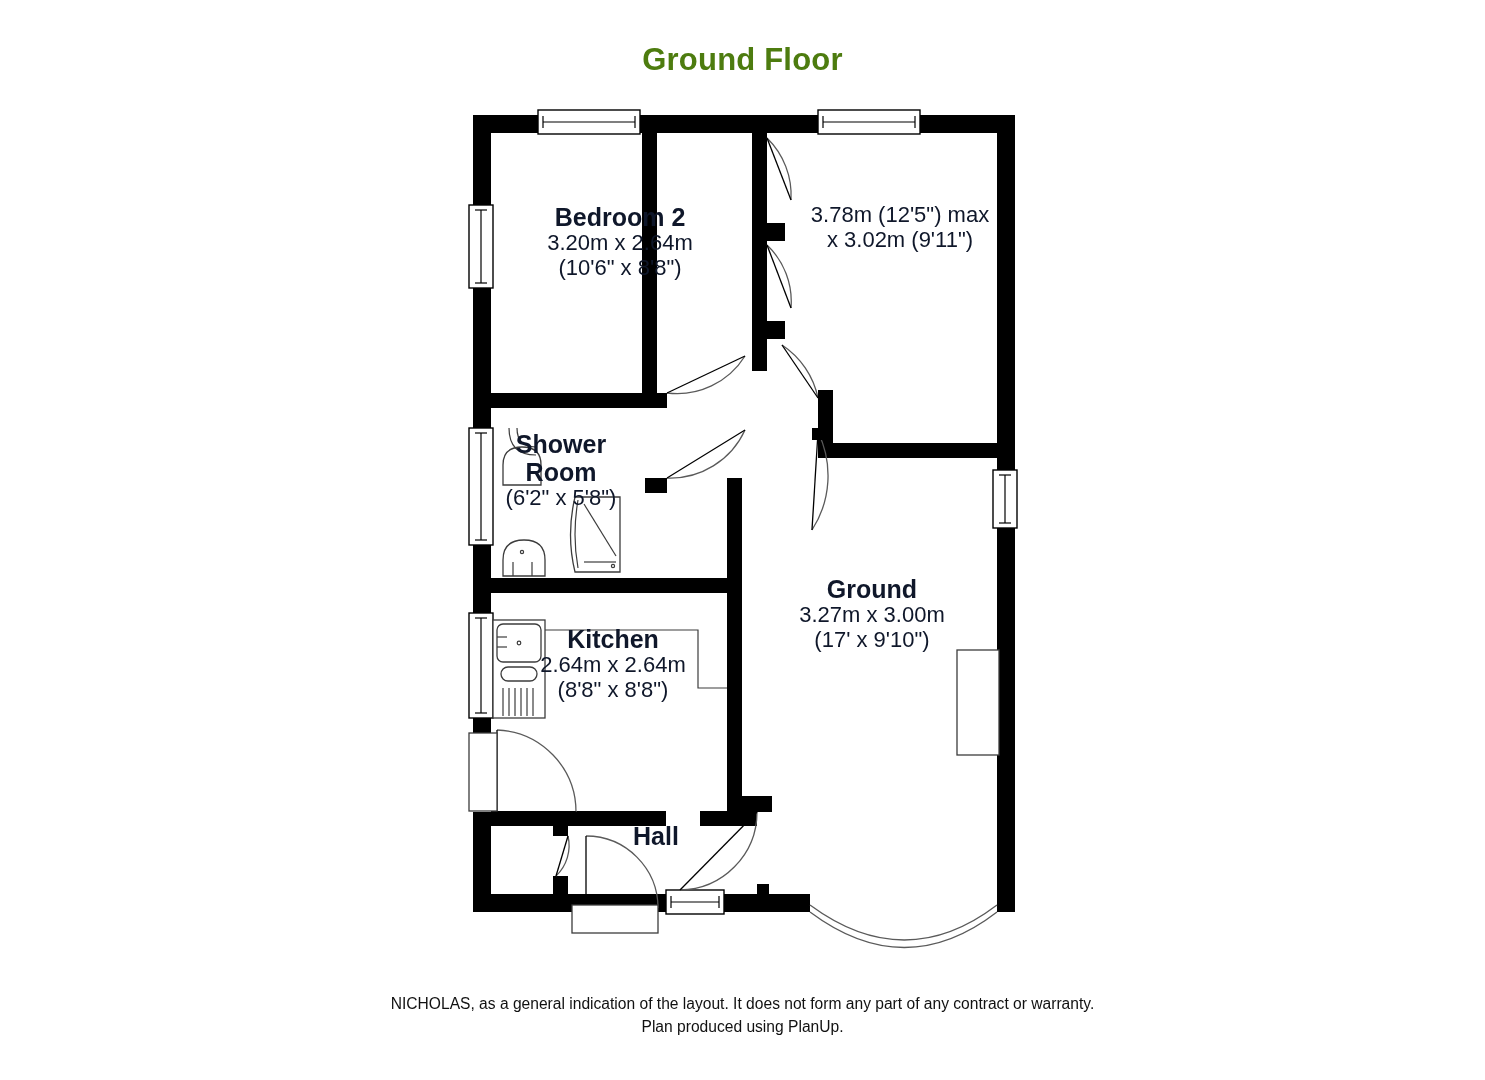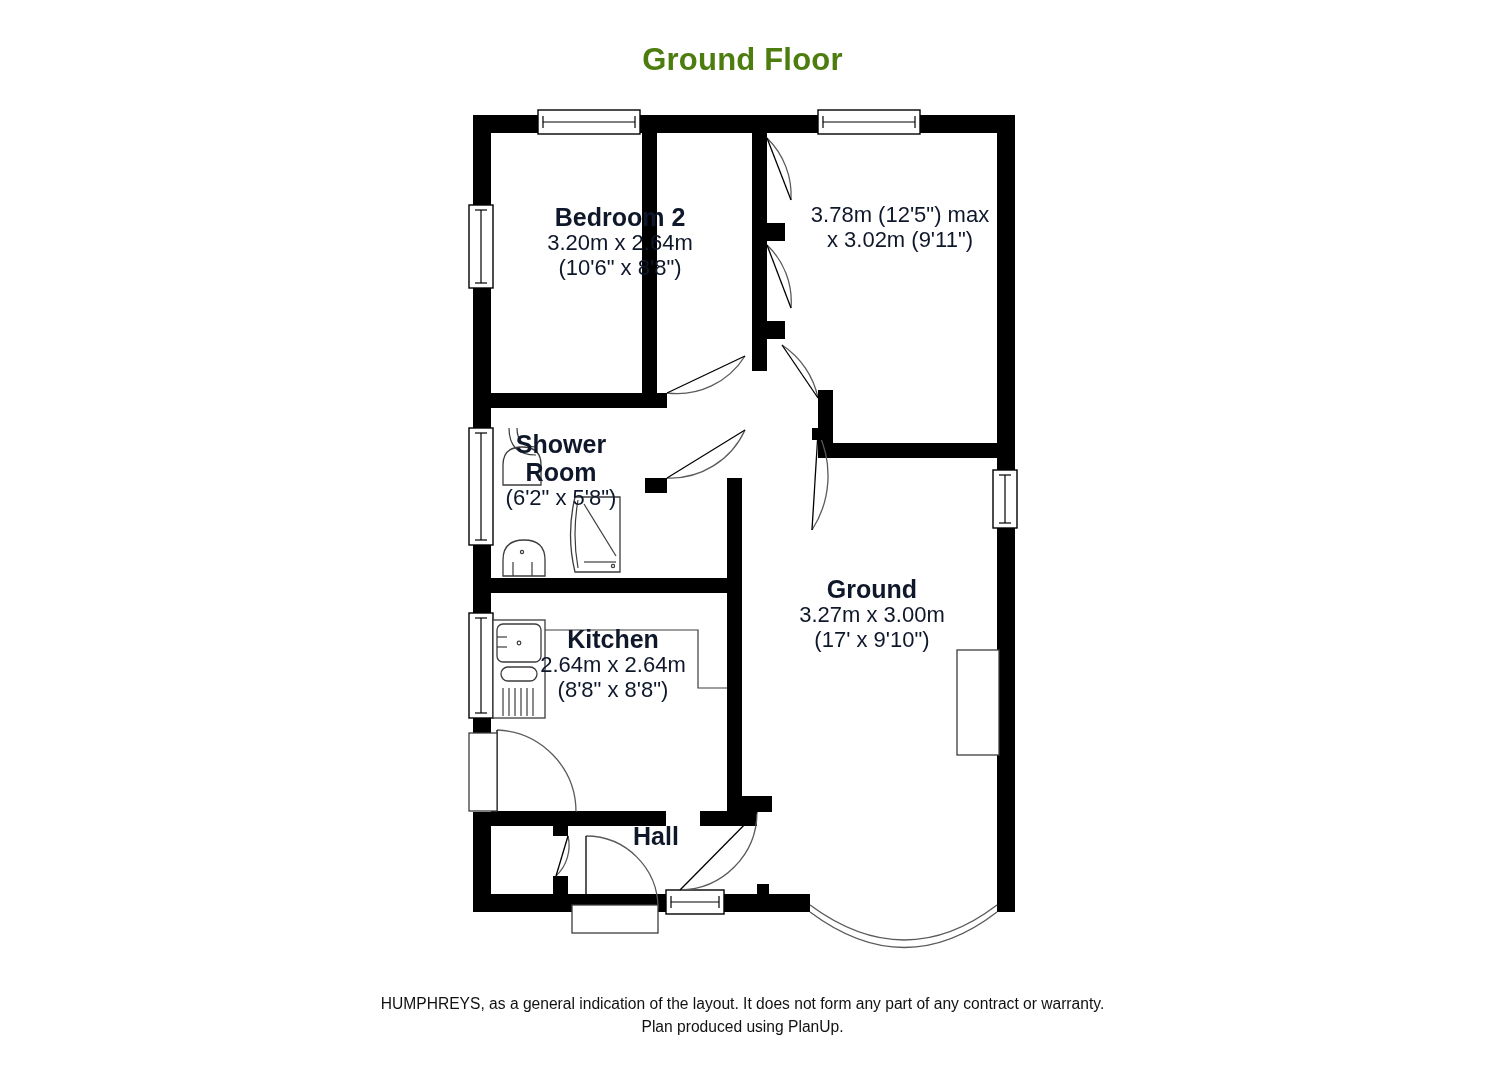--- a/index.html
+++ b/index.html
@@ -350,17 +350,17 @@
     <span class="room-name">Ground</span>
     <span class="room-dims">3.27m x 3.00m</span>
     <span class="room-dims">(17' x 9'10")</span>
   </div>
 
   <div class="room-label" style="left:556px; top:822px; width:200px;">
     <span class="room-name">Hall</span>
   </div>
 
   <div id="disclaimer">
-    <div>HUMPHREYS, as a general indication of the layout. It does not form any part of any contract or warranty.</div>
+    <div>NICHOLAS, as a general indication of the layout. It does not form any part of any contract or warranty.</div>
     <div>Plan produced using PlanUp.</div>
   </div>
 
 </div>
 
 </body></html>

